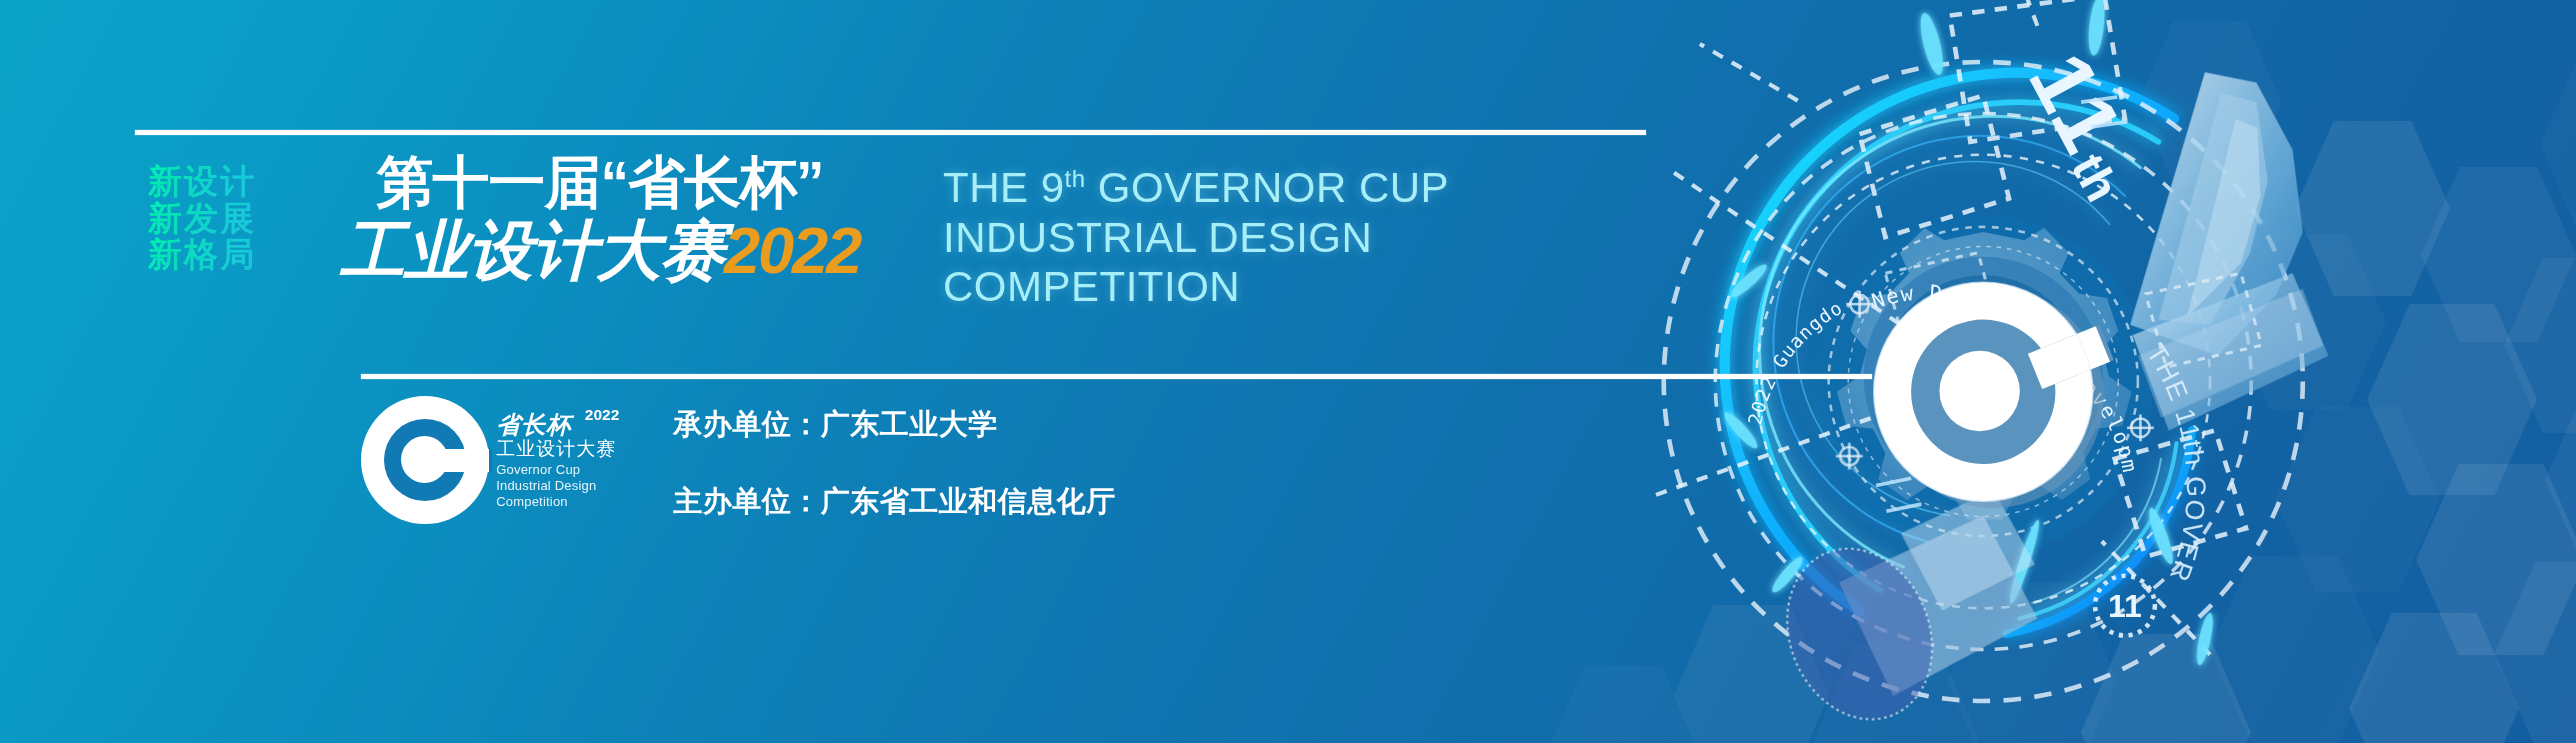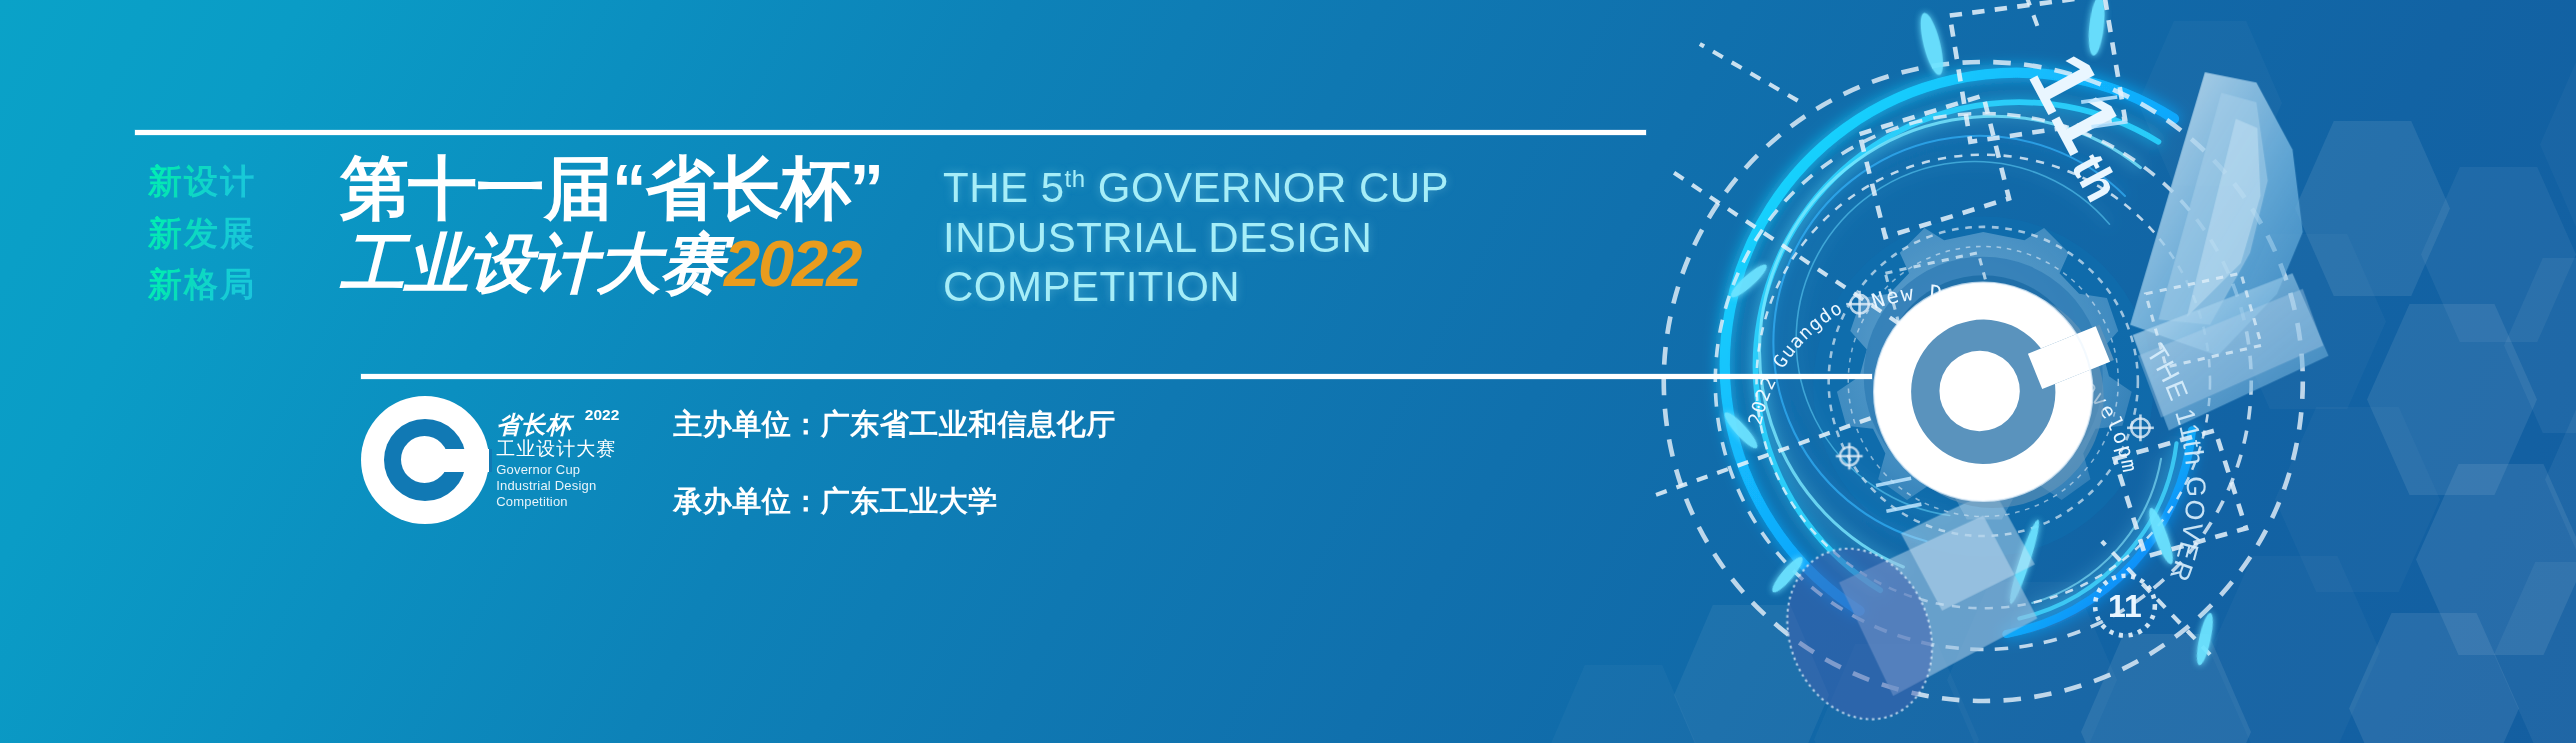--- a/index.html
+++ b/index.html
@@ -37,40 +37,40 @@
   .rule {
     position:absolute; left:135px; width:1511px; height:4.6px;
     background:#ffffff; box-shadow:0 0 0 0.5px rgba(255,255,255,0.25);
   }
   .rule.top { top:130px; }
   .rule.bottom { top:374px; }
 
   
   .slogan {
     position:absolute; left:148px; top:164px;
-    display:flex; flex-direction:column; gap:17px;
+    display:flex; flex-direction:column; gap:2px;
   }
   .slogan-line {
     font-size:34px; font-weight:bold; letter-spacing:2.1px;
     line-height:1.02;
     background:linear-gradient(116deg,#00f2b4 0%,#07e0b6 30%,#14cfd2 65%,#1bc4dd 100%);
     -webkit-background-clip:text; background-clip:text;
     color:transparent;
     -webkit-text-fill-color:transparent;
     white-space:nowrap;
   }
 
   
   .title-zh {
     position:absolute; left:340px; top:152px;
     color:#ffffff; font-weight:bold;
     line-height:1.08; letter-spacing:-1px;
     white-space:nowrap;
   }
-  .title-zh .l1 { font-size:69px; display:block;text-align:center; }
+  .title-zh .l1 { font-size:57px; display:block;text-align:center; }
   .title-zh .l2 { font-size:65px; display:block; margin-top:2.1px;font-style:italic; }
   .year {
     color:#e99c1e; font-weight:bold; font-size:65px;
     letter-spacing:-2.1px;
   }
 
   
   .title-en {
     position:absolute; left:943px; top:163px;
     color:#a6eef8;
@@ -370,21 +370,21 @@
     <div class="slogan-line">新发展</div>
     <div class="slogan-line">新格局</div>
   </div>
 
   <div class="title-zh">
     <span class="l1">第十一届“省长杯”</span>
     <span class="l2"><span>工业设计大赛</span><span class="year">2022</span></span>
   </div>
 
   <div class="title-en">
-    <div><span>THE  5</span><span class="sup">th</span><span> GOVERNOR CUP</span></div>
+    <div><span>THE  9</span><span class="sup">th</span><span> GOVERNOR CUP</span></div>
     <div>INDUSTRIAL DESIGN</div>
     <div>COMPETITION</div>
   </div>
 
   <div class="bottom">
 
     <div class="logo-lockup">
       <div class="logo-mark">
         <div class="ring"></div>
         <div class="hole"></div>
@@ -399,19 +399,19 @@
         <div class="logo-zh-sub">工业设计大赛</div>
         <div class="logo-en">
           <div>Governor Cup</div>
           <div>Industrial Design</div>
           <div>Competition</div>
         </div>
       </div>
     </div>
 
     <div class="organizers">
+      <div class="org-line">承办单位：广东工业大学</div>
       <div class="org-line">主办单位：广东省工业和信息化厅</div>
-      <div class="org-line">承办单位：广东工业大学</div>
     </div>
   </div>
 
 </div>
 
 
 </body></html>

